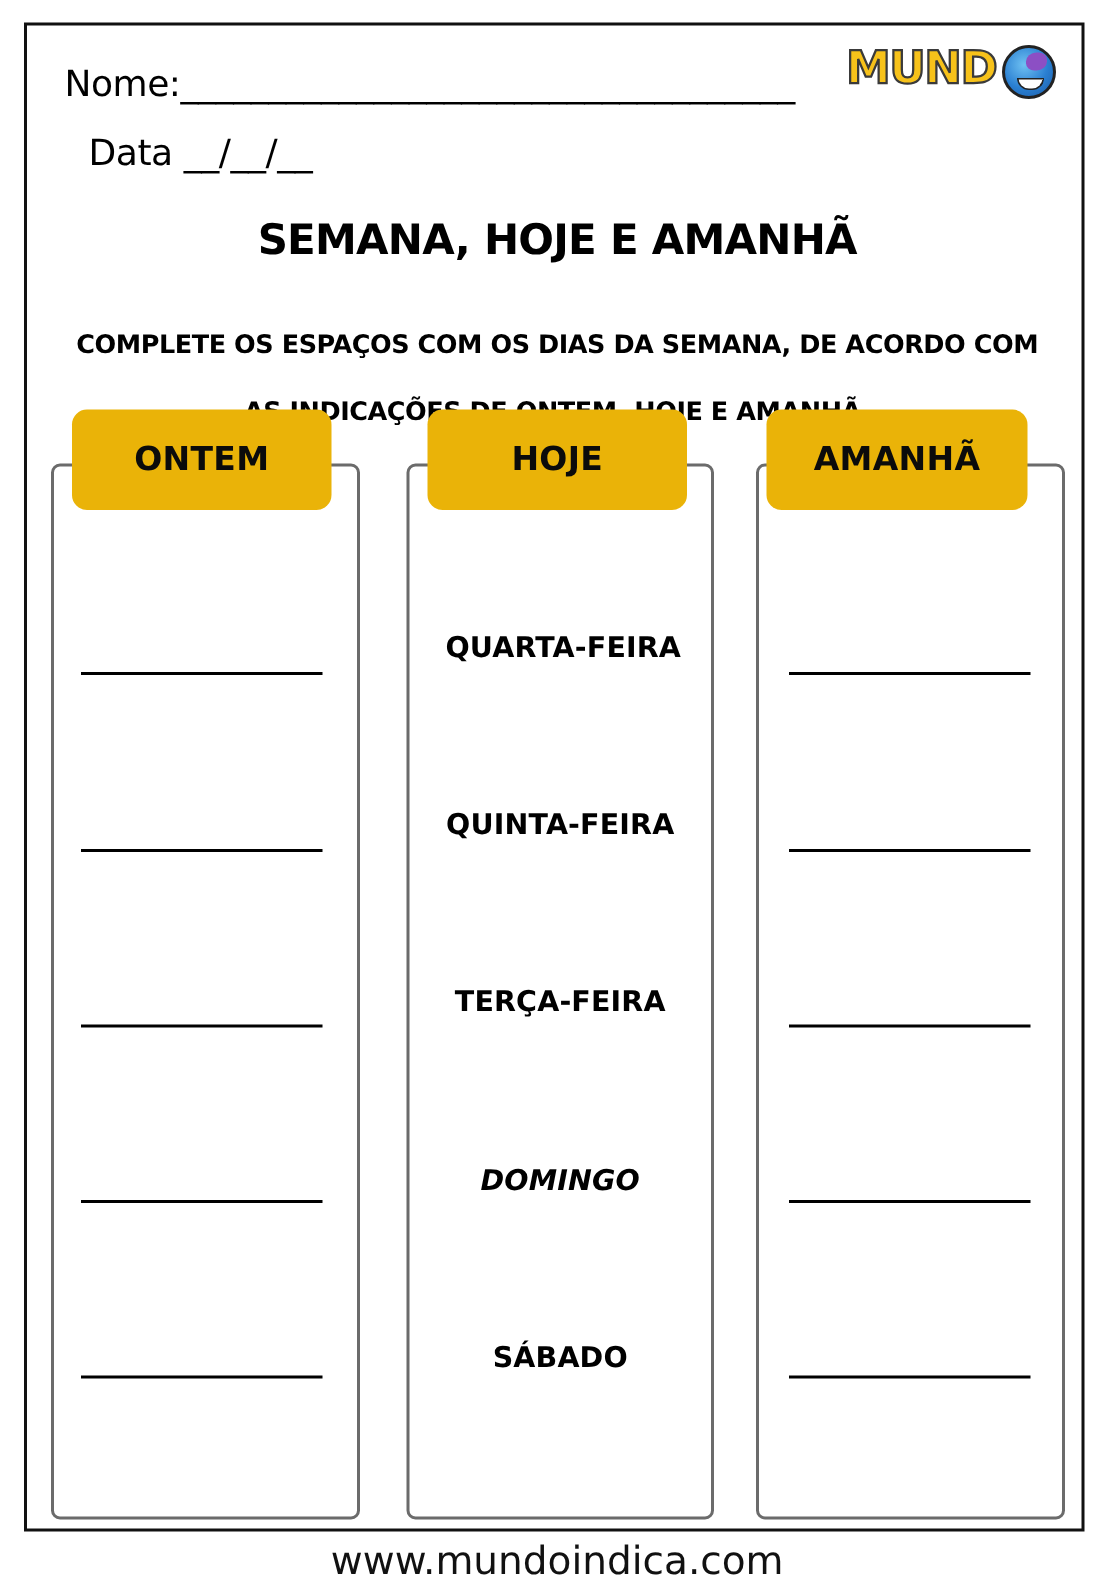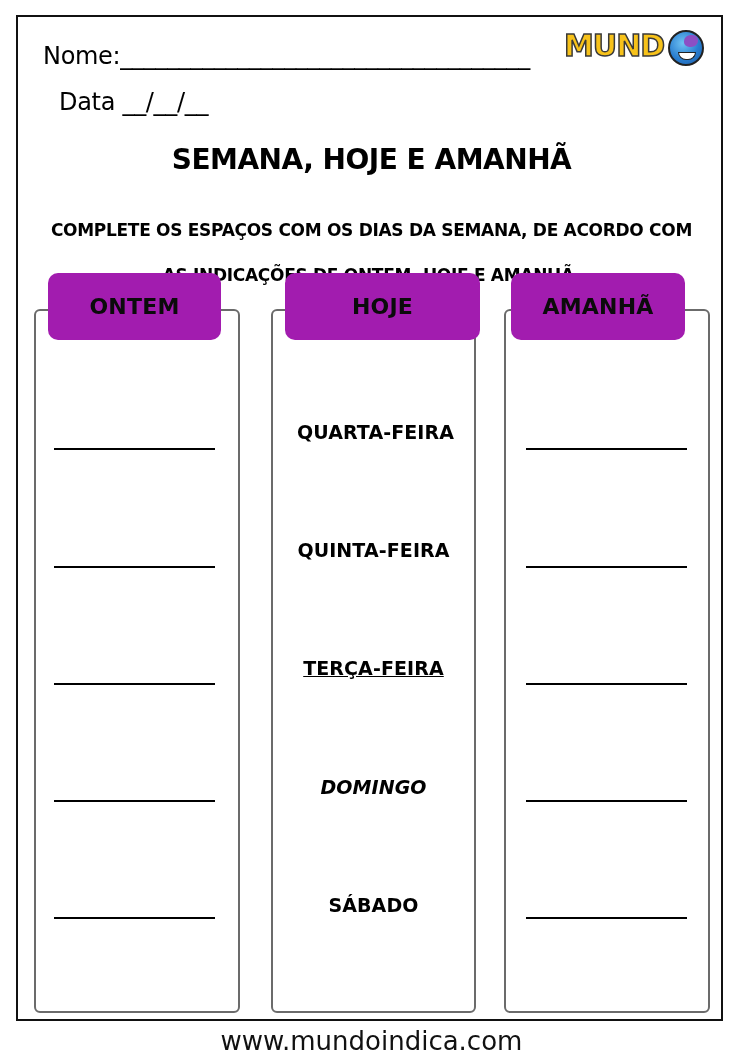--- a/index.html
+++ b/index.html
@@ -21,21 +21,21 @@
     .globe::before { content: ""; position: absolute; left: 14px; top: 3px; width: 14px; height: 12px;
              background: #8c4fc4; border-radius: 50% 40% 50% 40%; }
     .globe::after { content: ""; position: absolute; left: 8px; top: 20px; width: 16px; height: 6px;
              background: #fff; border: 1px solid #222; border-radius: 0 0 8px 8px; }
     .title { position: absolute; left: 0; width: 743px; top: 143px; text-align: center;
              font-size: 28px; font-weight: 700; letter-spacing: -0.5px; }
     .instructions { position: absolute; left: 40px; width: 663px; top: 208px; text-align: center;
              font-size: 17px; font-weight: 700; line-height: 45px; letter-spacing: -0.3px; }
     .col { position: absolute; top: 309px; height: 704px; border: 2px solid #6b6b6b;
            border-radius: 6px; box-sizing: border-box; background: #fff; }
-    .tab { position: absolute; top: 273px; height: 67px; background: #a21caf; border-radius: 10px;
+    .tab { position: absolute; top: 273px; height: 67px; background: #eab308; border-radius: 10px;
            display: flex; align-items: center; justify-content: center;
            font-size: 22px; font-weight: 700; color: #0b0b0b; letter-spacing: 0.2px; }
     .blank { position: absolute; height: 2px; background: #000; }
     .day { position: absolute; text-align: center; font-size: 19px; font-weight: 700; letter-spacing: 0.1px; }
     .footer { position: absolute; left: 0; width: 743px; top: 1026px; text-align: center;
               font-size: 26px; color: #111; }
   </style>
 </head>
 <body>
 
@@ -54,24 +54,24 @@
 
 <div class="col" style="left:34px; width:206px;"></div>
 <div class="tab" style="left:48px; width:173px;">ONTEM</div>
 <div class="blank" style="left:54px; width:161px; top:448px;"></div>
 <div class="blank" style="left:54px; width:161px; top:566px;"></div>
 <div class="blank" style="left:54px; width:161px; top:683px;"></div>
 <div class="blank" style="left:54px; width:161px; top:800px;"></div>
 <div class="blank" style="left:54px; width:161px; top:917px;"></div>
 
 <div class="col" style="left:271px; width:205px;"></div>
-<div class="tab" style="left:285px; width:195px;">HOJE</div>
+<div class="tab" style="left:285px; width:173px;">HOJE</div>
 <div class="day" style="left:271px; width:209px; top:421px;">QUARTA-FEIRA</div>
 <div class="day" style="left:271px; width:205px; top:539px;">QUINTA-FEIRA</div>
-<div class="day" style="left:271px; width:205px; top:657px;text-decoration:underline;">TERÇA-FEIRA</div>
+<div class="day" style="left:271px; width:205px; top:657px;">TERÇA-FEIRA</div>
 <div class="day" style="left:271px; width:205px; top:776px;font-style:italic;">DOMINGO</div>
 <div class="day" style="left:271px; width:205px; top:894px;">SÁBADO</div>
 
 <div class="col" style="left:504px; width:206px;"></div>
 <div class="tab" style="left:511px; width:174px;">AMANHÃ</div>
 <div class="blank" style="left:526px; width:161px; top:448px;"></div>
 <div class="blank" style="left:526px; width:161px; top:566px;"></div>
 <div class="blank" style="left:526px; width:161px; top:683px;"></div>
 <div class="blank" style="left:526px; width:161px; top:800px;"></div>
 <div class="blank" style="left:526px; width:161px; top:917px;"></div>

